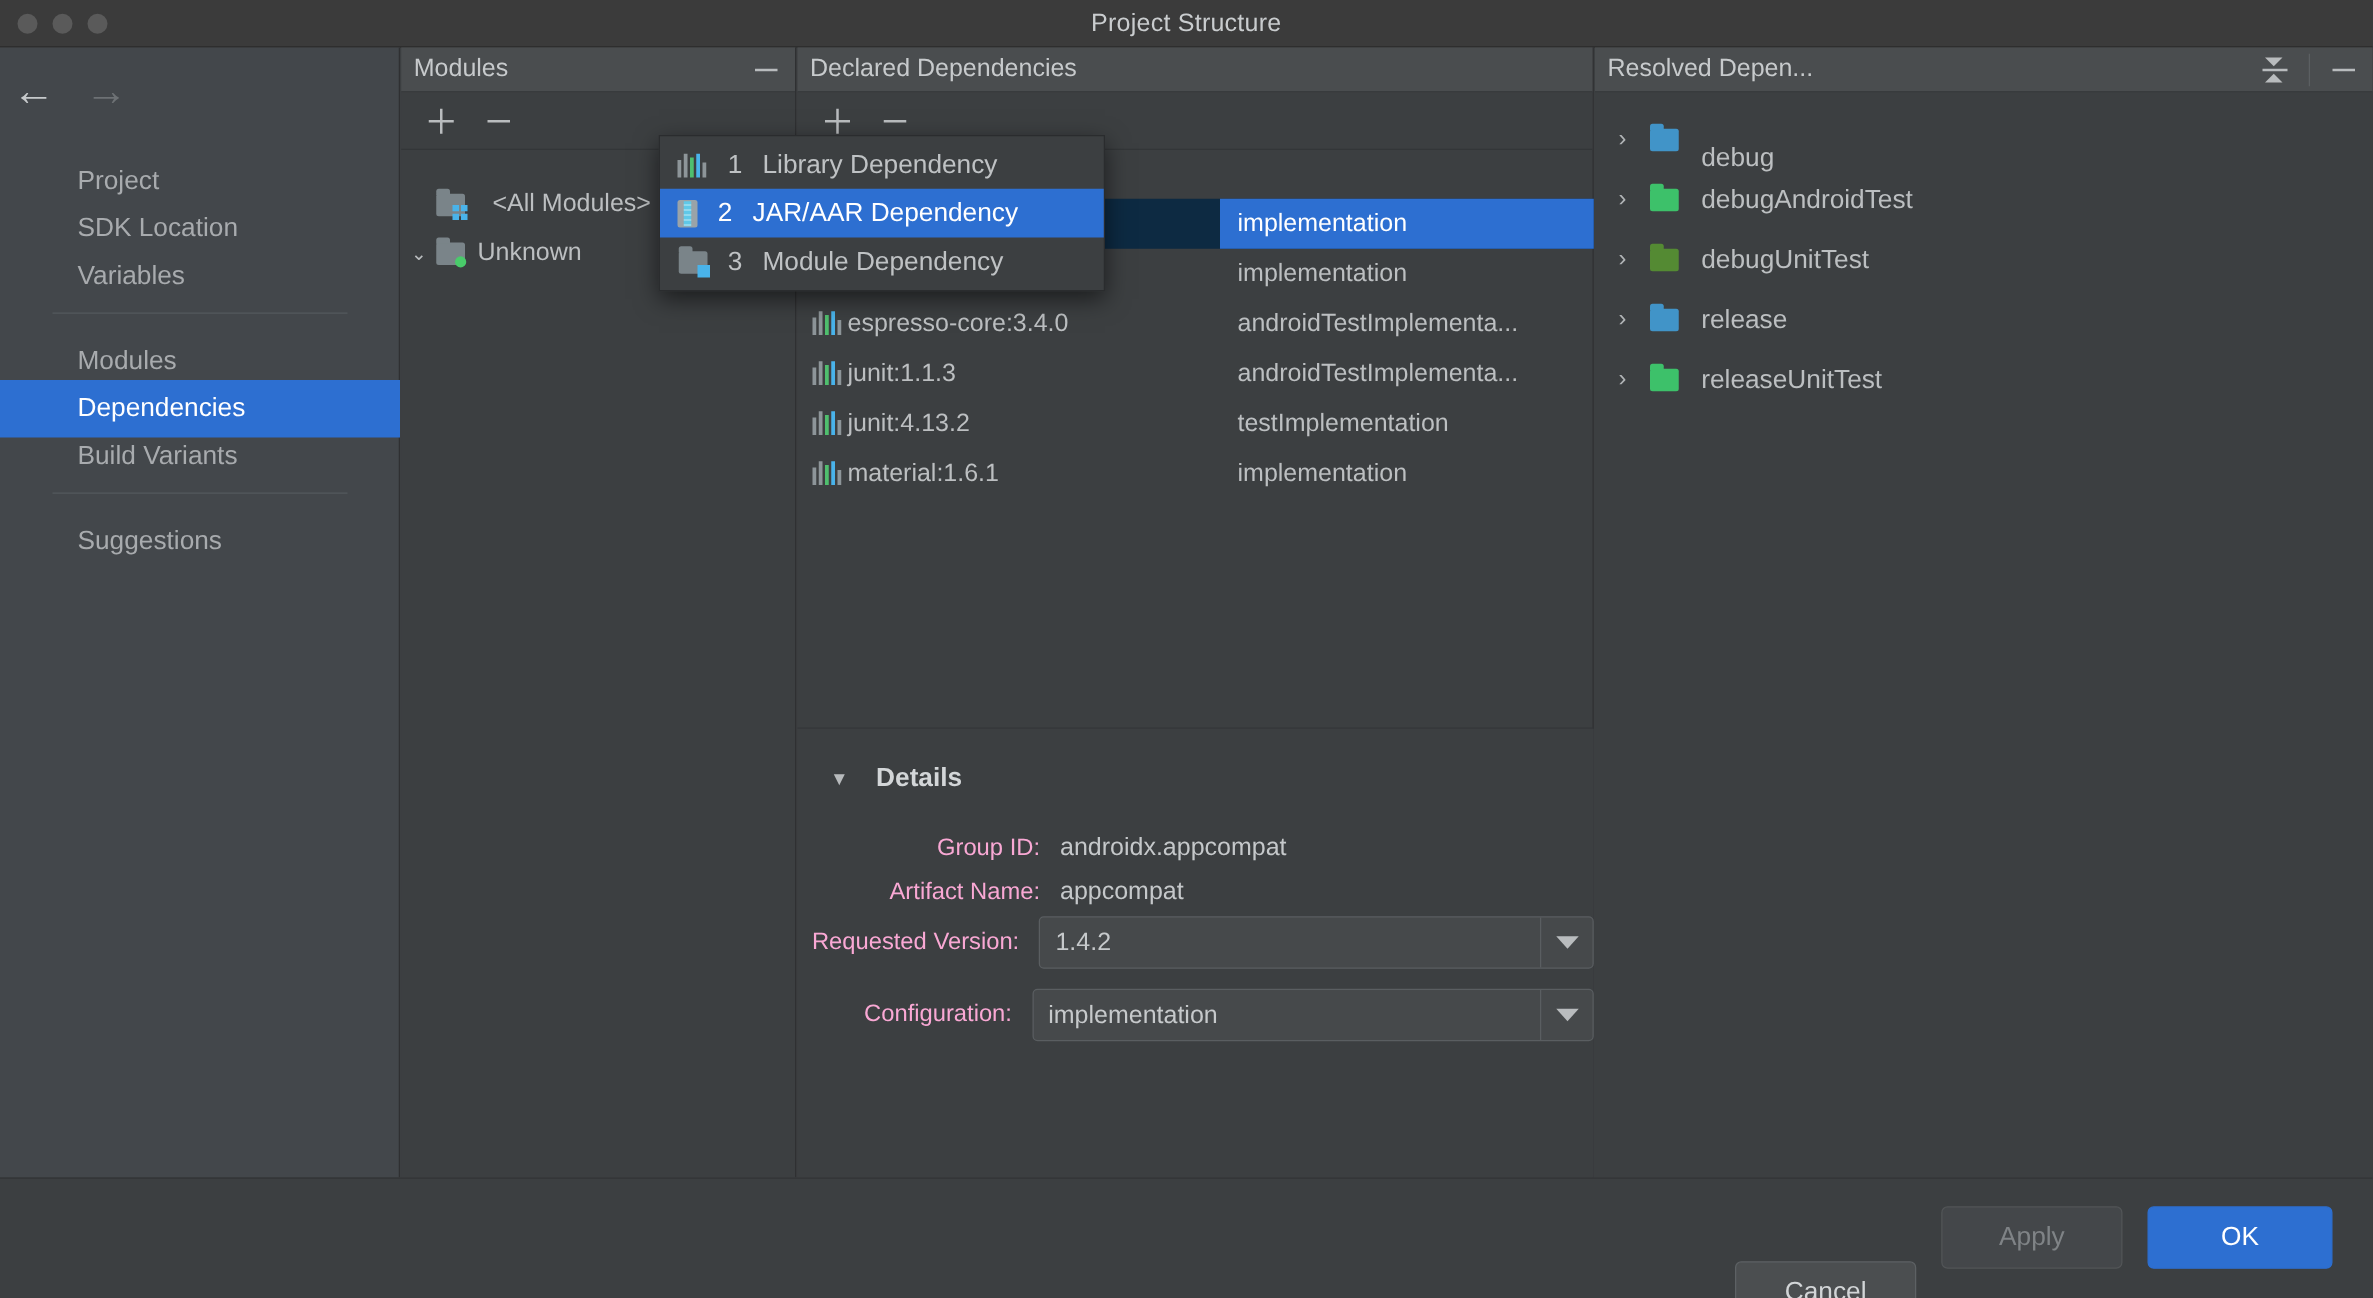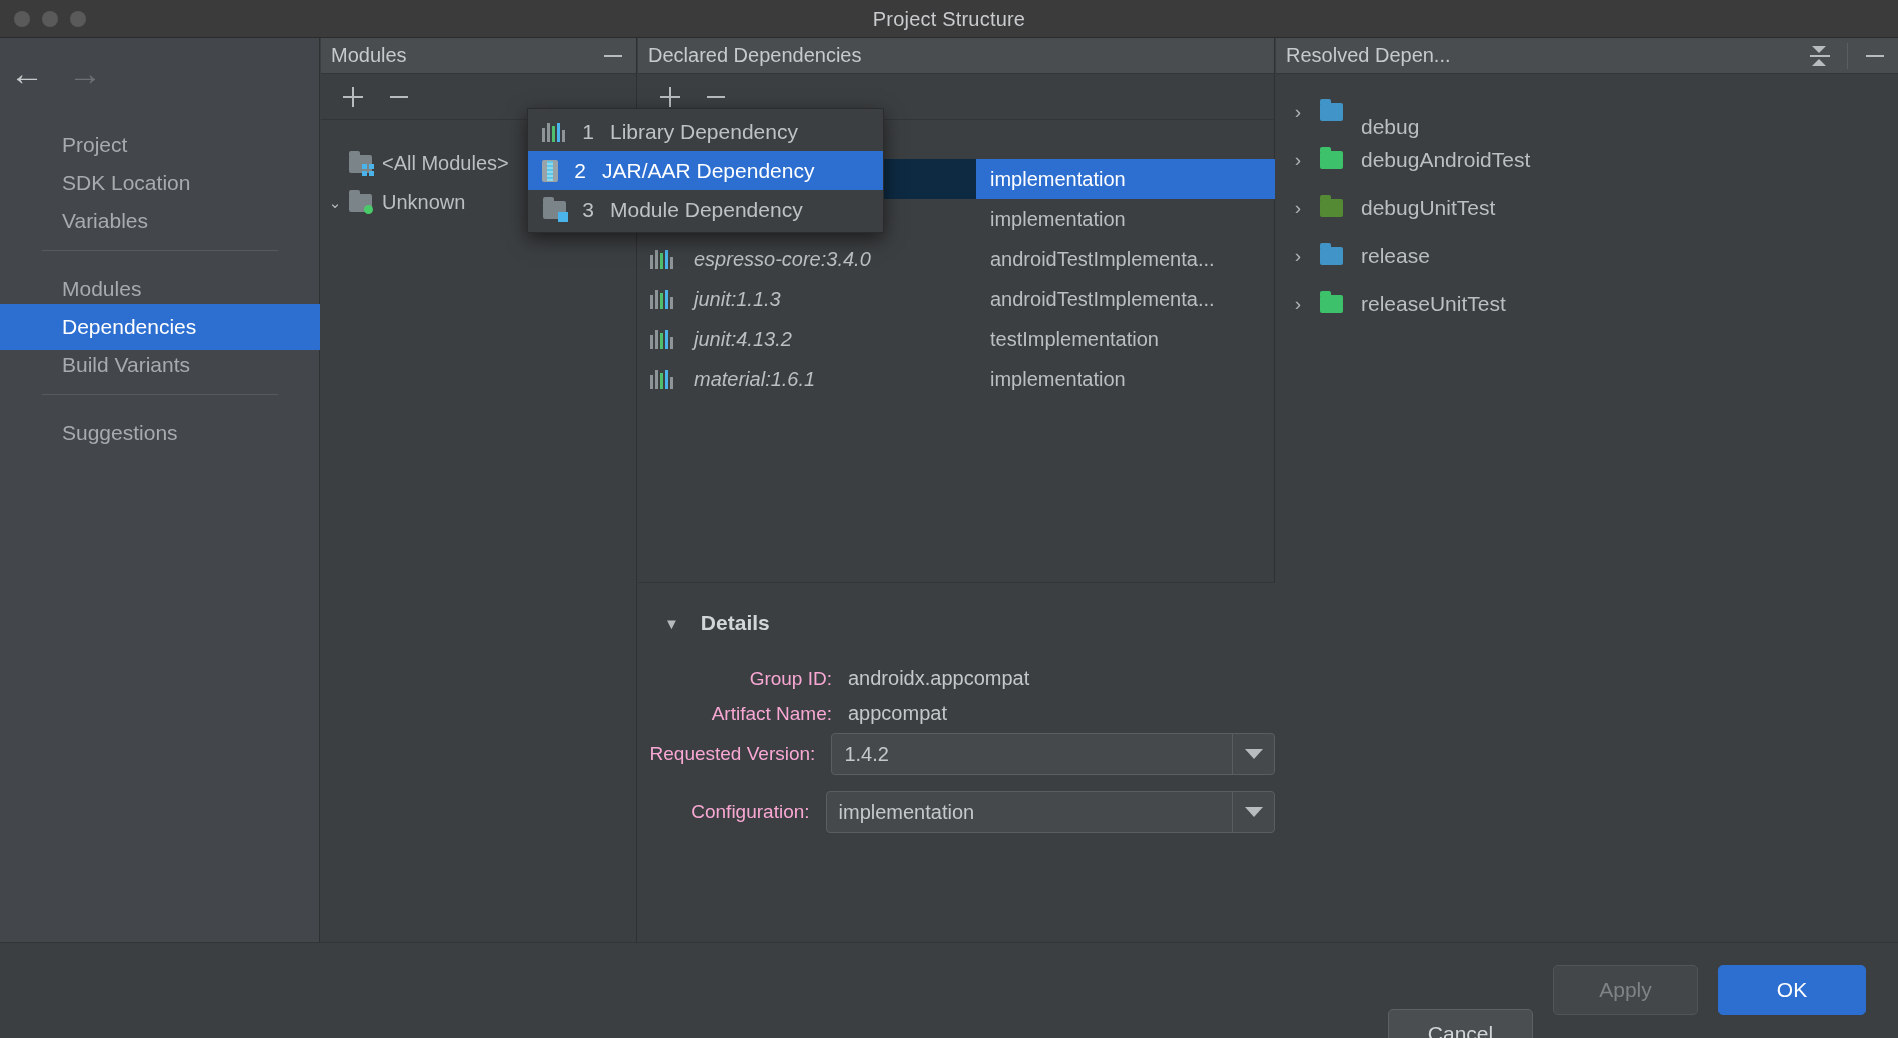--- a/index.html
+++ b/index.html
@@ -130,21 +130,21 @@
     background:#4a4d4f; border-bottom:1px solid #333638; display:flex;
   }
   .col-name { width:338px; border-right:1px solid #5b5f62; }
   .col-config { flex:1; display:flex; align-items:center; padding-left:14px; font-size:19px; color:#c4c7c9; }
 
   .dep-row {
     position:absolute; left:0; width:637px; height:40px; display:flex; align-items:center;
     font-size:20px; color:#bcbfc1;
   }
   .dep-row.selected { background:#0d2a42; }
-  .dep-name { width:338px; display:flex; align-items:center; gap:20px; padding-left:12px;font-style:italic; }
+  .dep-name { width:338px; display:flex; align-items:flex-start; gap:4px; padding-left:12px; }
   .dep-conf { flex:1; padding-left:14px; overflow:hidden; white-space:nowrap; }
   .dep-row.selected .dep-conf { background:#2d6fd1; color:#fff; height:40px; display:flex; align-items:center; }
 
   #dep-list-bottom-border { position:absolute; left:0; top:544px; width:637px; height:1px; background:#333638; }
 
   
   #details {
     position:absolute; left:0; top:545px; width:637px; height:359px; background:#3c3f41;
   }
   #details-header { position:absolute; left:26px; top:28px; display:flex; align-items:center; gap:22px; }
@@ -267,21 +267,21 @@
     <span class="tb-btn">
         <i class="minus-glyph"></i>
       </span>
   </div>
 
   <div class="tree-row" style="top:106px;">
     <span class="twisty"></span>
     <span class="folder modfold">
         <span class="grid"></span>
       </span>
-    <span style="margin-left:10px;">&lt;All Modules&gt;</span>
+    <span style="margin-left:22px;">&lt;All Modules&gt;</span>
   </div>
 
   <div class="tree-row" style="top:145px;">
     <span class="twisty">⌄</span>
     <span class="folder">
         <span class="dot"></span>
       </span>
     <span style="margin-left:10px;">Unknown</span>
   </div>
 

